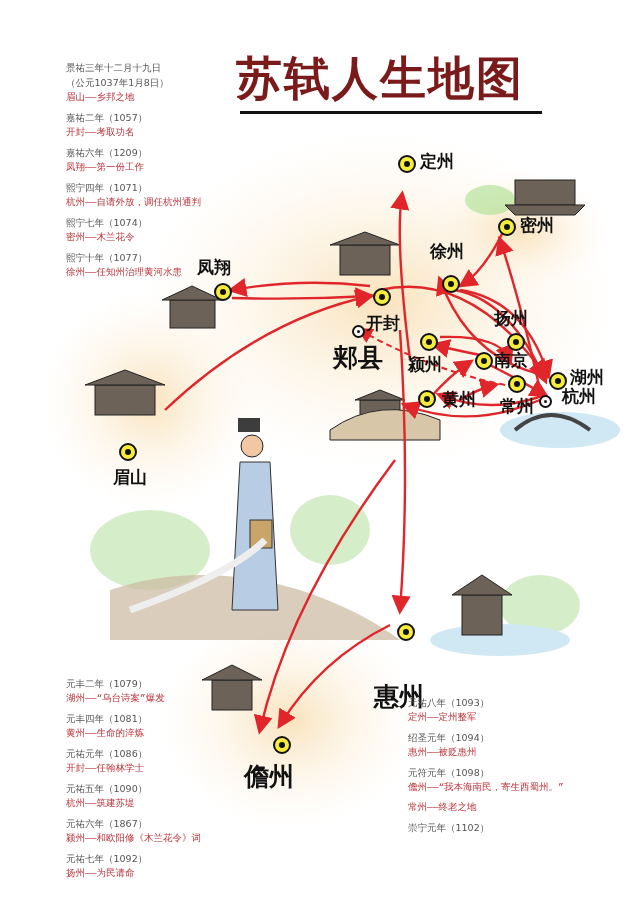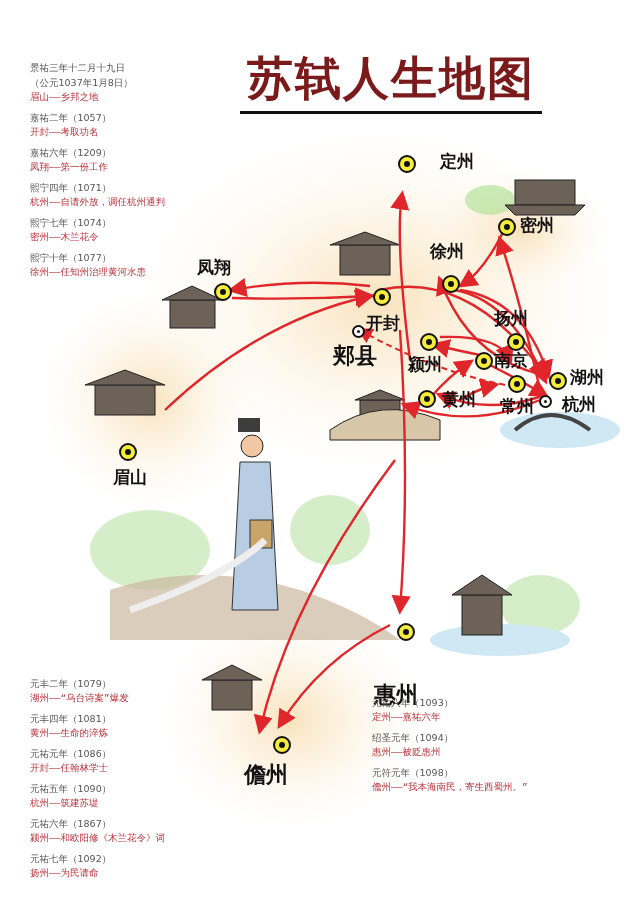--- a/index.html
+++ b/index.html
@@ -2,37 +2,37 @@
 <html><head>
 <meta charset="utf-8">
 <style>
   * { margin:0; padding:0; box-sizing:border-box; }
   html, body { width:640px; height:905px; background:#ffffff; overflow:hidden; }
   body { position:relative; font-family:"DejaVu Sans", sans-serif; }
 
   .title {
     position:absolute; left:236px; top:48px; width:310px; height:60px;
     font-family:"DejaVu Serif", serif; font-weight:bold; font-size:46px;
-    color:#7a1a1a; letter-spacing:2px; text-align:center; line-height:60px;
+    color:#7a1a1a; letter-spacing:2px; text-align:left; line-height:60px;
   }
   .title-rule { position:absolute; left:240px; top:111px; width:302px; height:3px; background:#111; }
 
   .timeline { position:absolute; font-size:9.5px; line-height:15px; }
-  .timeline .entry { margin-bottom:5px; }
+  .timeline .entry { margin-bottom:5px;margin-left:36px; }
   .timeline .era { color:#555; display:block; white-space:nowrap; }
   .timeline .event { color:#b8333b; display:block; white-space:nowrap;font-family:Liberation Mono, monospace; }
   .tl-top { left:30px; top:60px; }
   .tl-bl { left:30px; top:676px; }
   .tl-br { left:372px; top:695px; }
 
   .map { position:absolute; left:0; top:0; width:640px; height:905px; pointer-events:none; }
   .map svg { position:absolute; left:0; top:0; }
 
   .place { position:absolute; font-family:"DejaVu Serif", serif; font-weight:bold; color:#111; font-size:17px; white-space:nowrap; }
-  .place.big { font-size:22px; }
+  .place.big { font-size:25px; }
   .dot { position:absolute; width:18px; height:18px; border-radius:50%; background:#f5ec3b; border:2px solid #111; }
   .dot::after { content:""; position:absolute; left:4px; top:4px; width:6px; height:6px; border-radius:50%; background:#111; }
   .dot.small { width:13px; height:13px; background:#fff; }
   .dot.small::after { left:3px; top:3px; width:3px; height:3px; }
 </style>
 </head>
 <body>
 
 <div class="title">苏轼人生地图</div>
 <div class="title-rule"></div>
@@ -112,21 +112,21 @@
       <path d="M410,360 Q395,240 402,195"></path>
       <path d="M400,330 Q410,480 400,610"></path>
       <path d="M390,625 Q320,660 280,725"></path>
       <path d="M395,460 Q290,600 260,730"></path>
       <path d="M460,400 Q475,390 495,385"></path>
     </g>
     <path d="M505,385 Q430,370 360,330" fill="none" stroke="#e0262a" stroke-width="2" stroke-dasharray="6,4" marker-end="url(#arr)"></path>
   </svg>
 
   <div class="dot" style="left:398px;top:155px"></div>
-  <div class="place" style="left:440px;top:150px">定州</div>
+  <div class="place" style="left:420px;top:150px">定州</div>
 
   <div class="dot" style="left:498px;top:218px"></div>
   <div class="place" style="left:520px;top:214px">密州</div>
 
   <div class="place" style="left:430px;top:240px">徐州</div>
   <div class="dot" style="left:442px;top:275px"></div>
 
   <div class="place" style="left:197px;top:256px">凤翔</div>
   <div class="dot" style="left:214px;top:283px"></div>
 
@@ -148,21 +148,21 @@
   <div class="dot" style="left:549px;top:372px"></div>
   <div class="place" style="left:570px;top:366px">湖州</div>
 
   <div class="dot" style="left:418px;top:390px"></div>
   <div class="place" style="left:442px;top:388px">黄州</div>
 
   <div class="dot" style="left:508px;top:375px"></div>
   <div class="place" style="left:500px;top:395px">常州</div>
 
   <div class="dot small" style="left:539px;top:395px"></div>
-  <div class="place" style="left:562px;top:393px">杭州</div>
+  <div class="place" style="left:562px;top:385px">杭州</div>
 
   <div class="dot" style="left:119px;top:443px"></div>
   <div class="place" style="left:113px;top:466px">眉山</div>
 
   <div class="dot" style="left:397px;top:623px"></div>
   <div class="place big" style="left:374px;top:680px">惠州</div>
 
   <div class="dot" style="left:273px;top:736px"></div>
   <div class="place big" style="left:244px;top:760px">儋州</div>
 </div>
@@ -218,27 +218,29 @@
   </div>
   <div class="entry">
     <span class="era">元祐七年（1092）</span>
     <span class="event">扬州——为民请命</span>
   </div>
 </div>
 
 <div class="timeline tl-br">
   <div class="entry">
     <span class="era">元祐八年（1093）</span>
-    <span class="event">定州——嘉祐六年</span>
+    <span class="event">定州——定州整军</span>
   </div>
   <div class="entry">
     <span class="era">绍圣元年（1094）</span>
     <span class="event">惠州——被贬惠州</span>
   </div>
   <div class="entry">
     <span class="era">元符元年（1098）</span>
     <span class="event">儋州——“我本海南民，寄生西蜀州。”</span>
   </div>
   <div class="entry">
-  </div>
-  <div class="entry">
+    <span class="event">常州——终老之地</span>
+  </div>
+  <div class="entry">
+    <span class="era">崇宁元年（1102）</span>
   </div>
 </div>
 
 </body></html>

